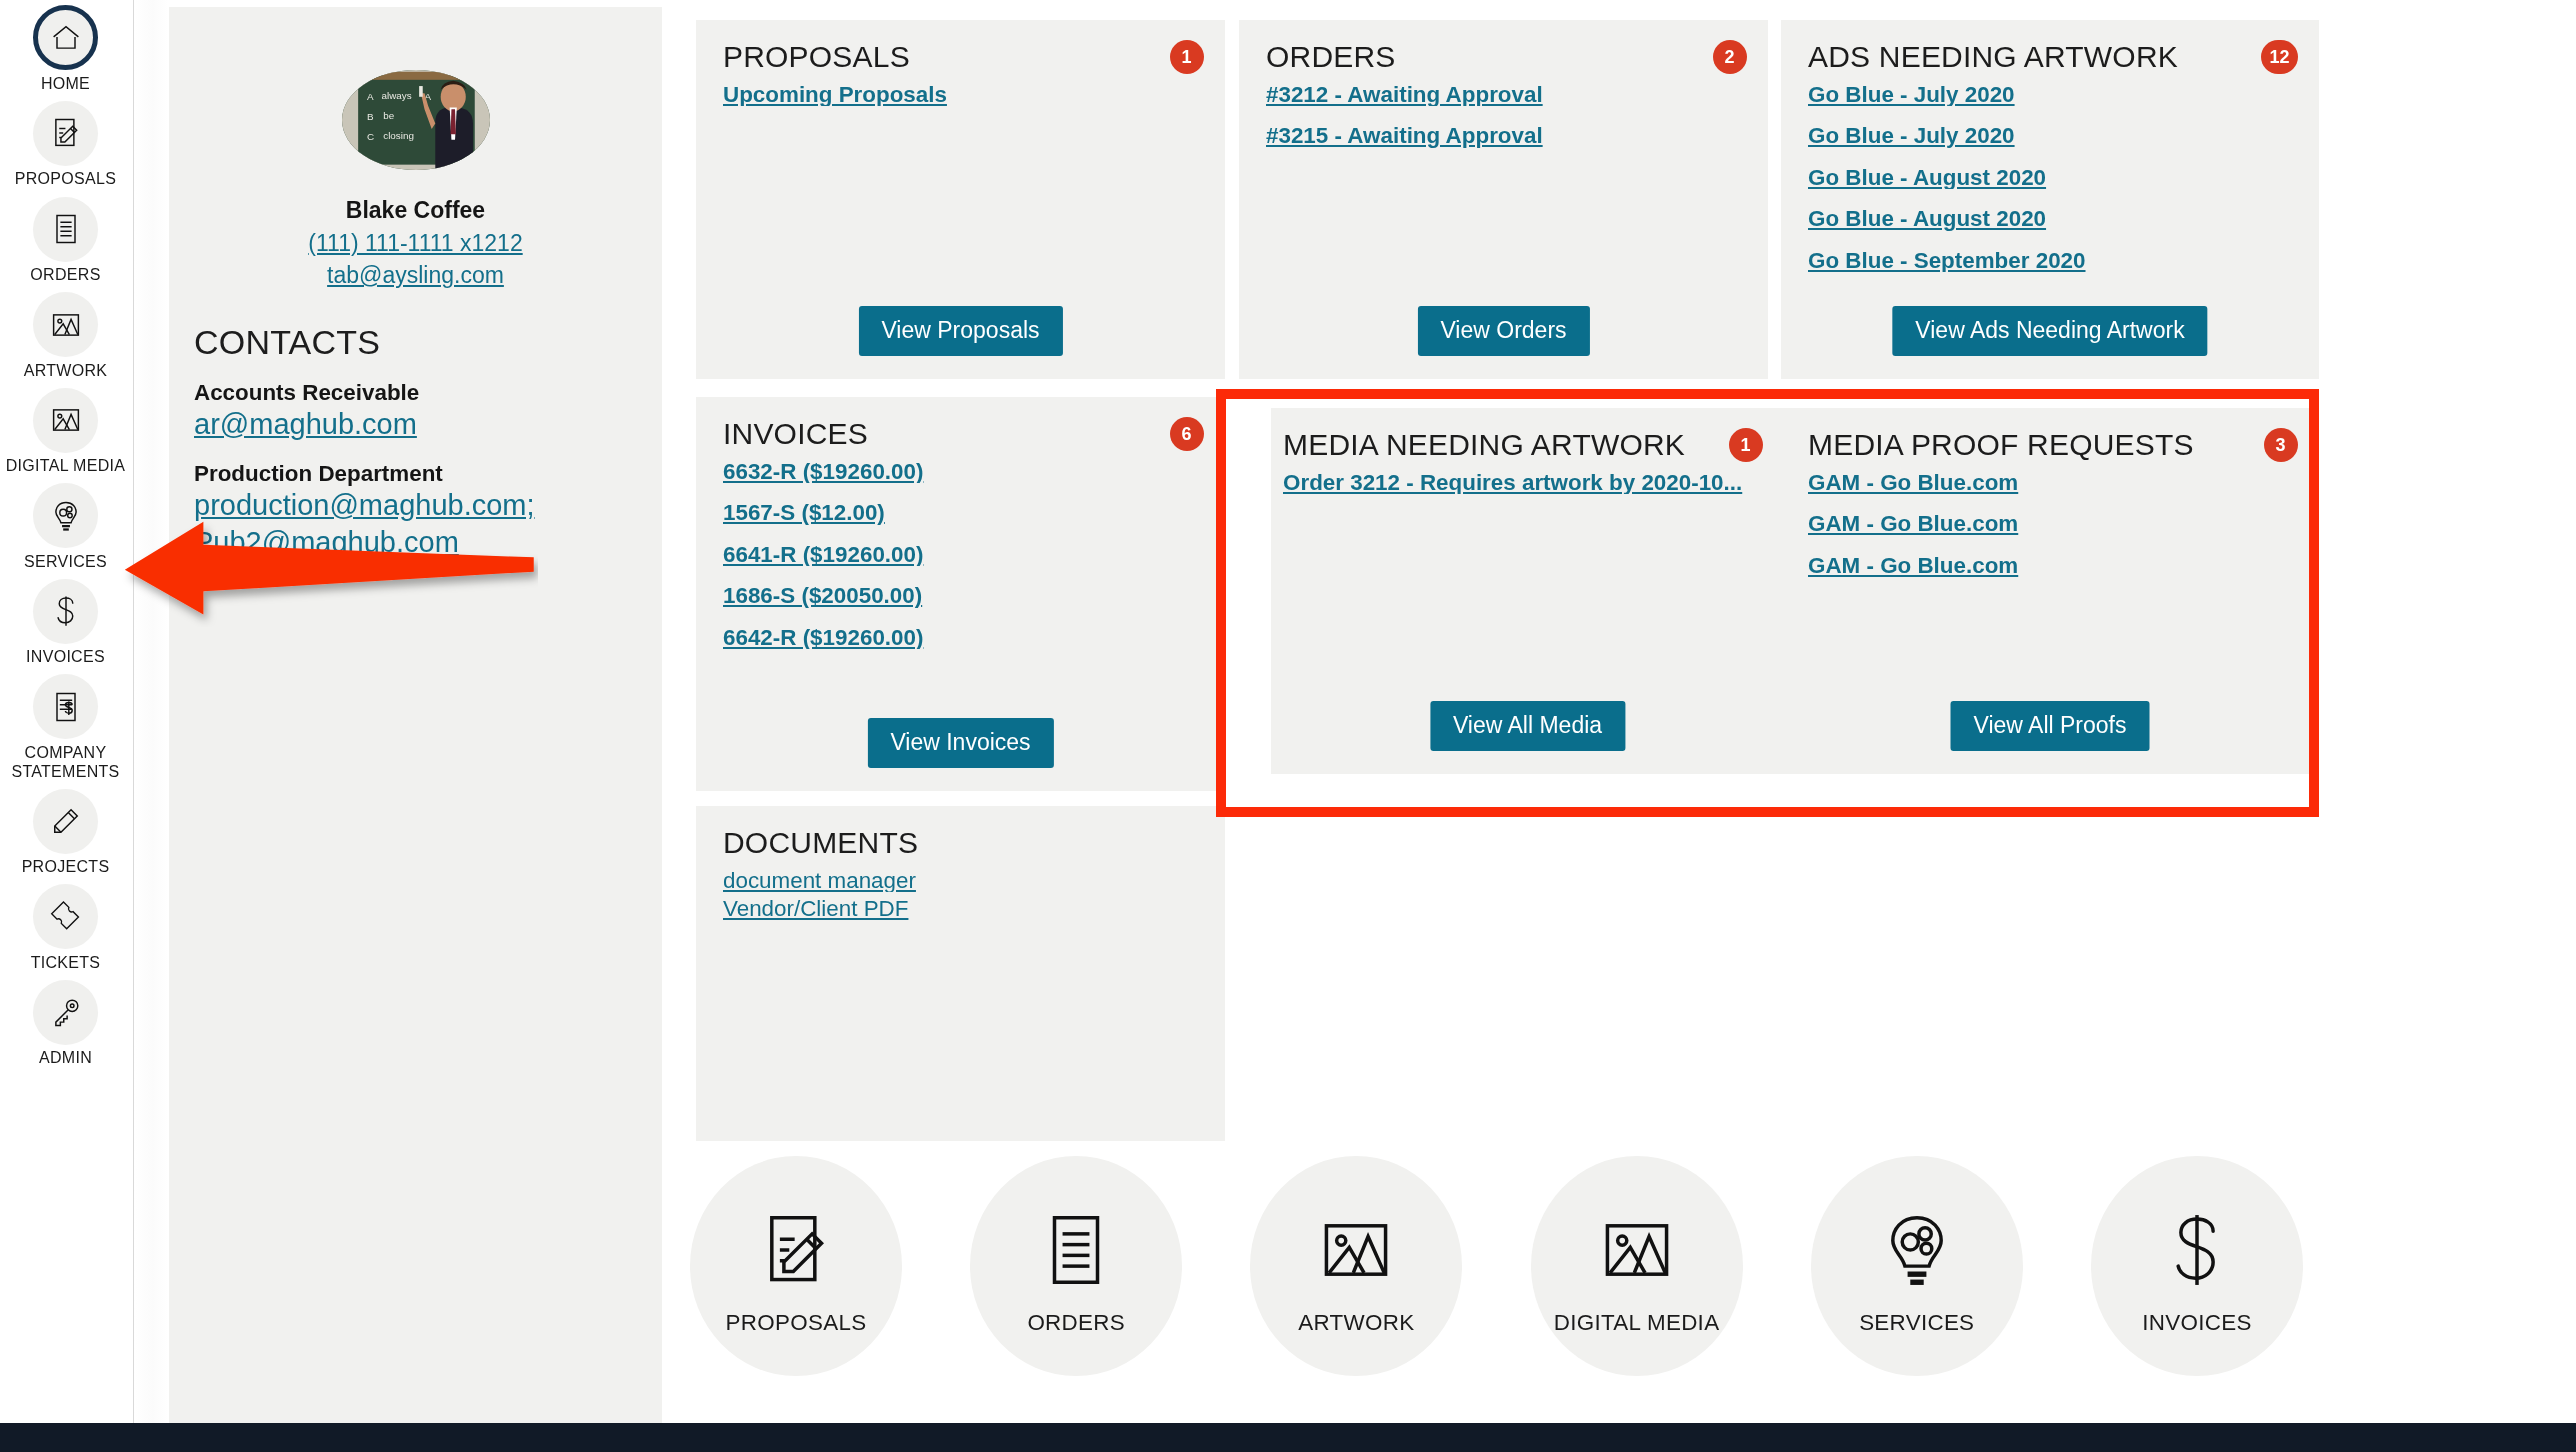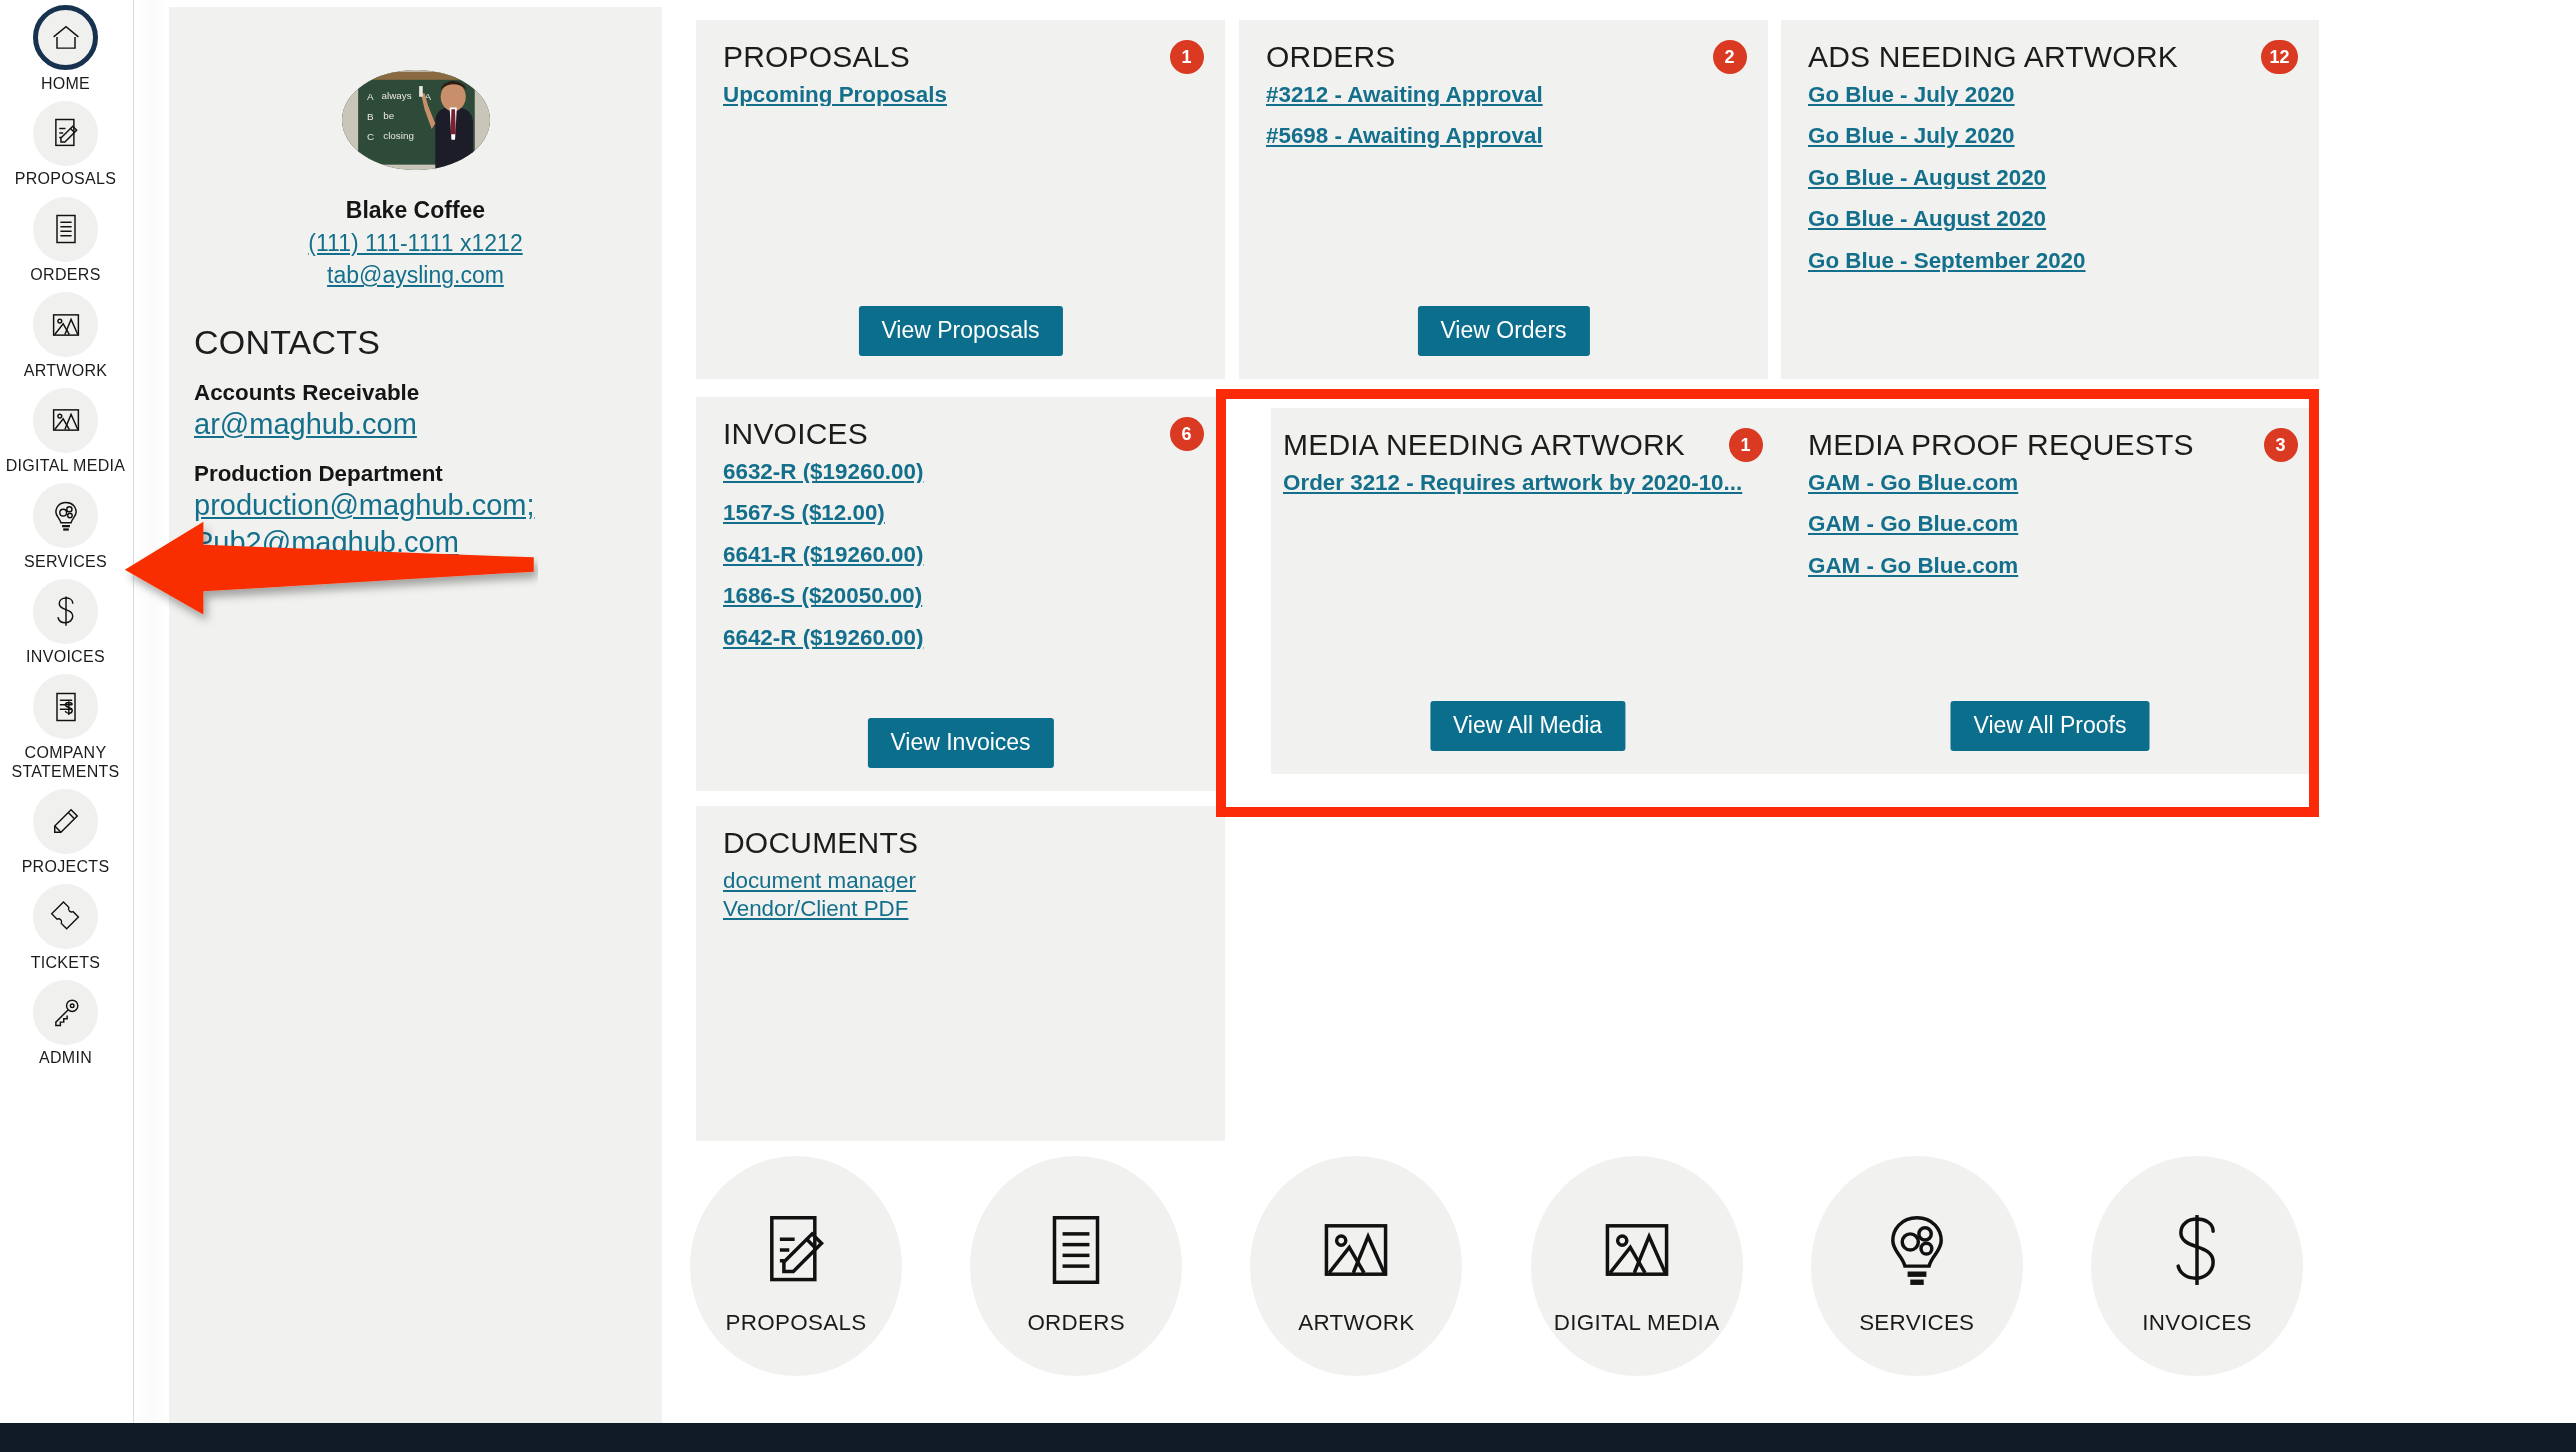--- a/index.html
+++ b/index.html
@@ -285,32 +285,33 @@
     <div class="card-title">PROPOSALS</div>
     <div class="badge">1</div>
     <a class="card-link" href="#">Upcoming Proposals</a>
     <button class="btn">View Proposals</button>
   </div>
 
   <div class="card" style="left:1239px; top:20px; width:529px; height:359px;">
     <div class="card-title">ORDERS</div>
     <div class="badge">2</div>
     <a class="card-link" href="#">#3212 - Awaiting Approval</a>
-    <a class="card-link" href="#">#5698 - Awaiting Approval</a>
+    <a class="card-link" href="#">#3215 - Awaiting Approval</a>
     <button class="btn">View Orders</button>
   </div>
 
   <div class="card" style="left:1781px; top:20px; width:538px; height:359px;">
     <div class="card-title">ADS NEEDING ARTWORK</div>
     <div class="badge">12</div>
     <a class="card-link" href="#">Go Blue - July 2020</a>
     <a class="card-link" href="#">Go Blue - July 2020</a>
     <a class="card-link" href="#">Go Blue - August 2020</a>
     <a class="card-link" href="#">Go Blue - August 2020</a>
     <a class="card-link" href="#">Go Blue - September 2020</a>
+    <button class="btn">View Ads Needing Artwork</button>
   </div>
 
   <div class="card" style="left:696px; top:397px; width:529px; height:394px;">
     <div class="card-title">INVOICES</div>
     <div class="badge">6</div>
     <a class="card-link" href="#">6632-R ($19260.00)</a>
     <a class="card-link" href="#">1567-S ($12.00)</a>
     <a class="card-link" href="#">6641-R ($19260.00)</a>
     <a class="card-link" href="#">1686-S ($20050.00)</a>
     <a class="card-link" href="#">6642-R ($19260.00)</a>

